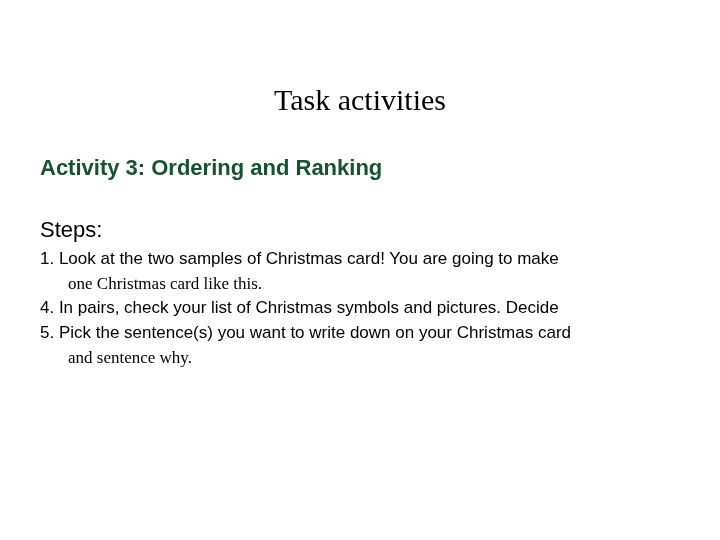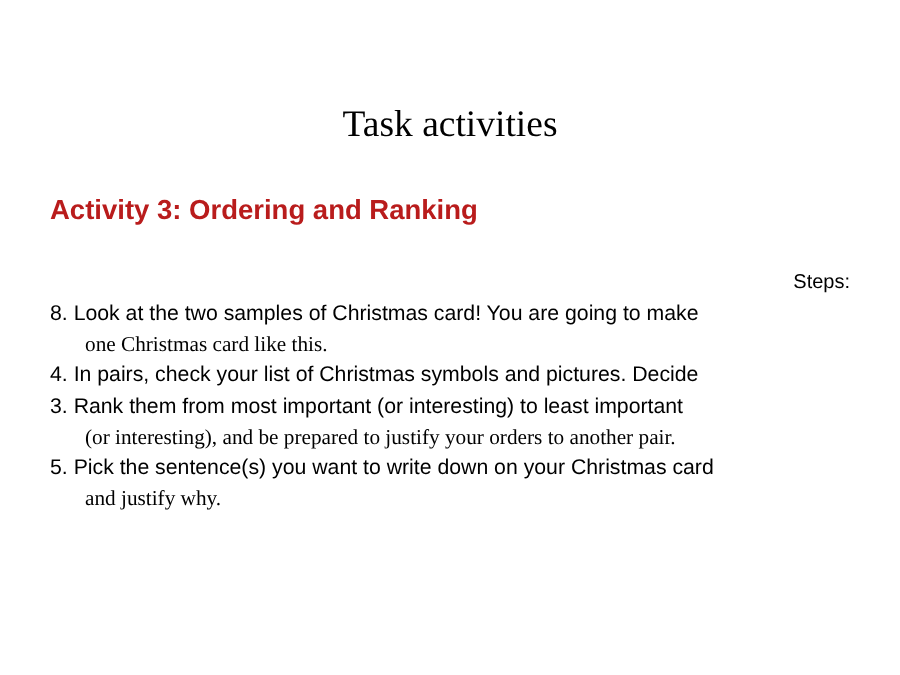--- a/index.html
+++ b/index.html
@@ -20,29 +20,28 @@
     margin-top: 28px;
   }
   .title {
     font-family: "Times New Roman", Times, serif;
     font-size: 30px;
     text-align: center;
     margin: 0 0 38px 0;
     font-weight: normal;
   }
   .activity-heading {
-    color: #b91c1c;
+    color: #14532d;
     font-weight: bold;
     font-size: 22px;
     margin: 0 0 36px 0;
   }
   .steps-label {
-    font-size: 16px;
+    font-size: 22px;
     margin: 0 0 4px 0;
-    text-align: right;
   }
   .step {
     font-size: 17px;
     line-height: 1.45;
     margin: 0;
   }
   .step .cont {
     display: block;
     padding-left: 28px;
     font-family: Liberation Serif, serif;
@@ -53,31 +52,27 @@
 
 <div class="slide">
 
   <h1 class="title">Task activities</h1>
 
   <div class="activity-heading">Activity 3: Ordering and Ranking</div>
 
   <div class="steps-label">Steps:</div>
 
   <p class="step">
-    <span>8. Look at the two samples of Christmas card!  You are going to make</span>
+    <span>1. Look at the two samples of Christmas card!  You are going to make</span>
     <span class="cont">one Christmas card like this.</span>
   </p>
 
   <p class="step">
     <span>4. In pairs, check your list of Christmas symbols and pictures.   Decide</span>
   </p>
 
-  <p class="step">
-    <span>3. Rank them from most important (or interesting) to least important</span>
-    <span class="cont">(or interesting), and be prepared to justify your orders to another pair.</span>
-  </p>
 
   <p class="step">
     <span>5. Pick the sentence(s) you want to write down on your Christmas card</span>
-    <span class="cont">and justify why.</span>
+    <span class="cont">and sentence why.</span>
   </p>
 
 </div>
 
 </body></html>

